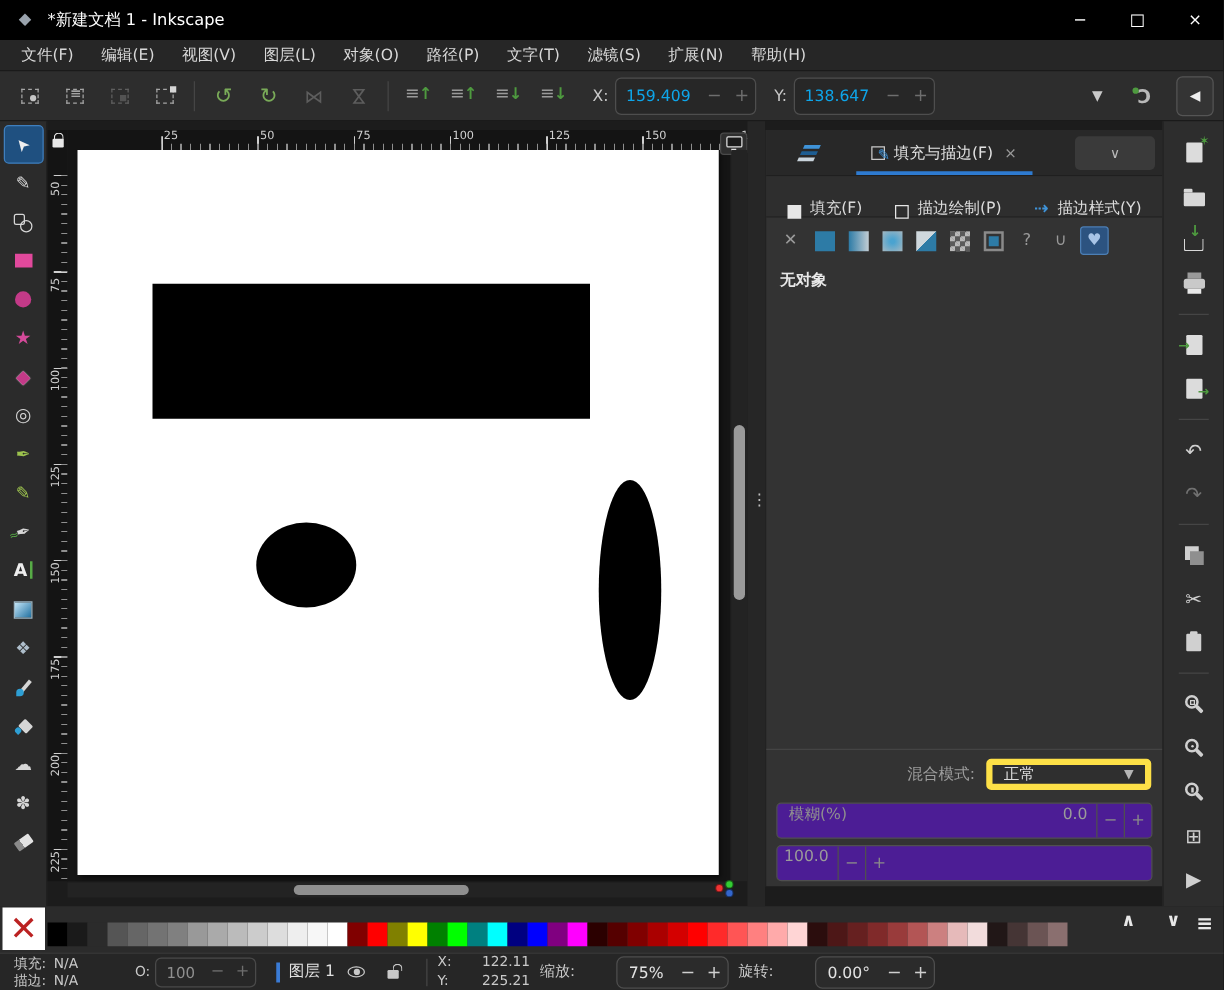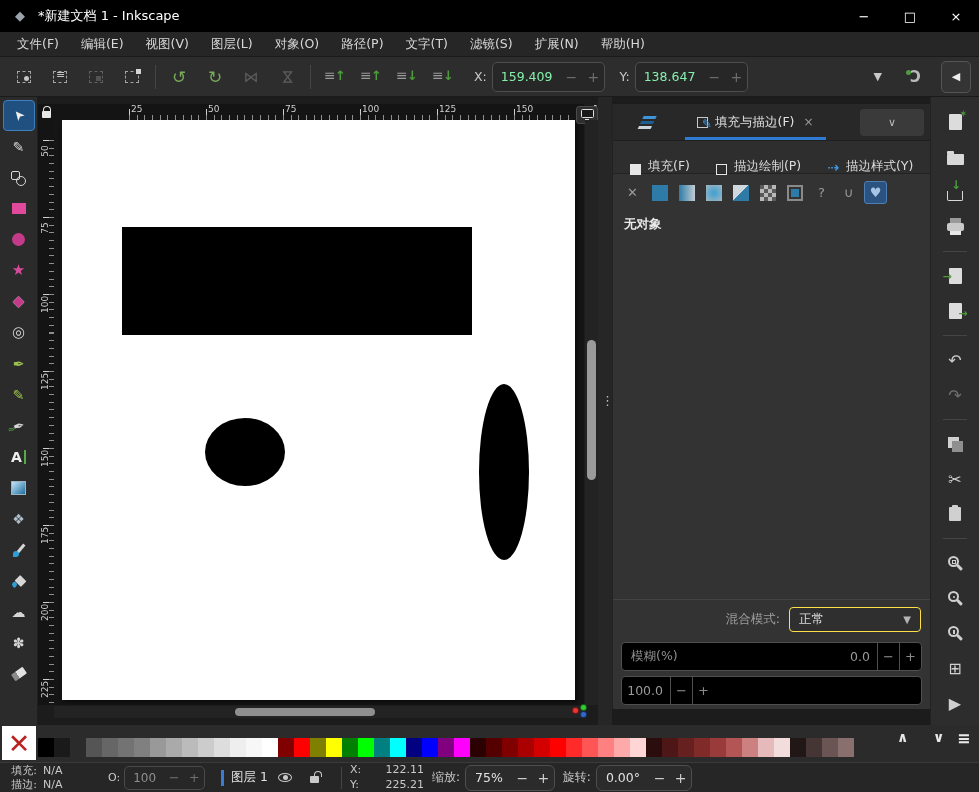--- a/index.html
+++ b/index.html
@@ -35,21 +35,21 @@
   .ti-stack{position:relative;width:20px;height:16px;}
   .ti-stack::before{content:"≡";position:absolute;left:0;top:-2px;color:#9a9a9a;font-size:14px;}
   .ti-stack::after{position:absolute;right:-2px;top:-1px;font-size:13px;font-weight:bold;color:#4e9a3f;}
   .ti-raise-to-top::after{content:"↑";}
   .ti-raise::after{content:"↑";}
   .ti-lower::after{content:"↓";}
   .ti-lower-to-bottom::after{content:"↓";}
   .coord{display:flex;align-items:center;margin-left:14px;}
   .coord-label{color:#c9c9c9;font-size:12.5px;margin-right:5px;}
   .spin{display:flex;align-items:center;background:#272727;border:1px solid #4e4e4e;border-radius:5px;height:30px;}
-  .spin .val{padding:0 8px;color:#86efac;font-size:12.5px;min-width:58px;}
+  .spin .val{padding:0 8px;color:#0ea5e9;font-size:12.5px;min-width:58px;}
   .spin .st{width:22px;text-align:center;color:#6e6e6e;font-size:14px;}
   .tb-right{margin-left:auto;display:flex;align-items:center;}
   .i-chevron-down{color:#c9c9c9;font-size:11px;padding:0 14px;}
   .i-snap{position:relative;color:#b9b9b9;font-weight:bold;font-size:15px;padding:0 14px;}
   .i-snap::after{content:"";position:absolute;left:10px;top:2px;width:5px;height:5px;border-radius:50%;background:#4e9a3f;}
   .collapse-btn{width:30px;height:32px;background:#343434;border:1px solid #555;border-radius:5px;margin:0 8px 0 6px;display:flex;align-items:center;justify-content:center;color:#eee;font-size:11px;}
 
   
   .main{position:absolute;left:0;top:97px;width:979px;height:628px;background:#1c1c1c;}
 
@@ -141,23 +141,23 @@
   .pm-lin{background:linear-gradient(90deg,#2d7ba6 0%,#c2cdd4 100%);}
   .pm-rad{background:radial-gradient(circle,#4aa3d0 15%,#9fb6c2 95%);}
   .pm-mesh{background:linear-gradient(135deg,#cfd8dd 0 50%,#2d7ba6 50% 100%);}
   .pm-pat{background-image:linear-gradient(45deg,#b9b9b9 25%,transparent 25%,transparent 75%,#b9b9b9 75%),linear-gradient(45deg,#b9b9b9 25%,#5a5a5a 25%,#5a5a5a 75%,#b9b9b9 75%);background-size:8px 8px;background-position:0 0,4px 4px;}
   .pm-swatch{border:2px solid #8a8a8a;display:flex;align-items:center;justify-content:center;}
   .pm-swatch i{width:8px;height:8px;background:#2d7ba6;display:block;}
   .empty-text{padding:8px 11px;color:#e8e8e8;font-weight:bold;font-size:12.5px;}
   .dock-bottom{margin-top:auto;border-top:1px solid #444;padding-bottom:4px;}
   .blend-row{display:flex;justify-content:flex-end;align-items:center;gap:9px;padding:7px 9px 5px 9px;}
   .blend-label{color:#9d9d9d;font-size:12.5px;}
-  .blend-select{width:132px;height:25px;background:#2f2f2f;border:1px solid #fde047;border-radius:4px;display:flex;align-items:center;padding:0 9px;color:#dcdcdc;font-size:12.5px;}
+  .blend-select{width:132px;height:25px;background:#2f2f2f;border:5px solid #fde047;border-radius:4px;display:flex;align-items:center;padding:0 9px;color:#dcdcdc;font-size:12.5px;}
   .blend-select .car{margin-left:auto;color:#b5b5b5;font-size:10px;}
-  .slider-row{margin:5px 8px 0 8px;height:29px;border:1px solid #4f4f4f;border-radius:4px;background:#000000;display:flex;align-items:center;overflow:hidden;}
+  .slider-row{margin:5px 8px 0 8px;height:29px;border:1px solid #4f4f4f;border-radius:4px;background:#4c1d95;display:flex;align-items:flex-start;overflow:hidden;}
   .slider-row .lab{padding-left:9px;font-size:12.5px;flex:1;}
   .lab-dim{color:#8f8f8f;}
   .lab-lit{color:#e8e8e8;}
   .slider-row .v{width:48px;text-align:right;padding-right:7px;color:#9a9a9a;font-size:12.5px;}
   .slider-row .st{width:22px;text-align:center;color:#8a8a8a;border-left:1px solid #4f4f4f;font-size:13px;align-self:stretch;display:flex;align-items:center;justify-content:center;}
 
   
   .commands{position:absolute;left:930px;top:0;width:49px;height:628px;background:#2d2d2d;border-left:1px solid #222;display:flex;flex-direction:column;align-items:center;padding-top:10px;}
   .cmd{width:34px;height:30px;display:flex;align-items:center;justify-content:center;margin-bottom:5px;color:#cfcfcf;font-size:16px;position:relative;}
   .cmd-sep{width:24px;height:1px;background:#454545;margin:4px 0 9px 0;}
@@ -207,21 +207,21 @@
   .eye{width:14px;height:9px;border:1.5px solid #c9c9c9;border-radius:50%;position:relative;margin:0 6px 0 10px;}
   .eye::after{content:"";position:absolute;inset:1px 3.5px;background:#c9c9c9;border-radius:50%;}
   .lock-open{width:9px;height:7px;background:#c9c9c9;border-radius:1px;position:relative;margin:3px 8px 0 12px;}
   .lock-open::before{content:"";position:absolute;top:-5px;left:4px;width:6px;height:5px;border:1.5px solid #c9c9c9;border-bottom:none;border-radius:4px 4px 0 0;}
   .sb-div{width:1px;height:22px;background:#454545;margin:0 8px 0 14px;}
   .msg-block{width:232px;line-height:1.35;color:#cfcfcf;}
   .xy-block{display:flex;flex-direction:column;line-height:1.35;width:74px;}
   .xy-block .row{display:flex;justify-content:space-between;}
   .zoom-block,.rot-block{display:flex;align-items:center;gap:5px;margin-left:8px;}
   .zl{font-size:12px;color:#c9c9c9;text-align:center;}
-  .z-spin{display:flex;align-items:center;background:#2b2b2b;border:1px solid #4e4e4e;border-radius:6px;height:26px;}
+  .z-spin{display:flex;align-items:center;background:#2b2b2b;border:1px solid #4e4e4e;border-radius:6px;height:26px;margin-left:28px;}
   .z-spin .val{padding:0 9px;color:#e2e2e2;font-size:12.5px;min-width:42px;text-align:center;}
   .z-spin .st{width:21px;text-align:center;color:#cfcfcf;font-size:14px;}
 </style>
 </head>
 <body>
 
 <div class="app">
 
   <div class="titlebar">
     <span class="tb-logo">◆</span>

